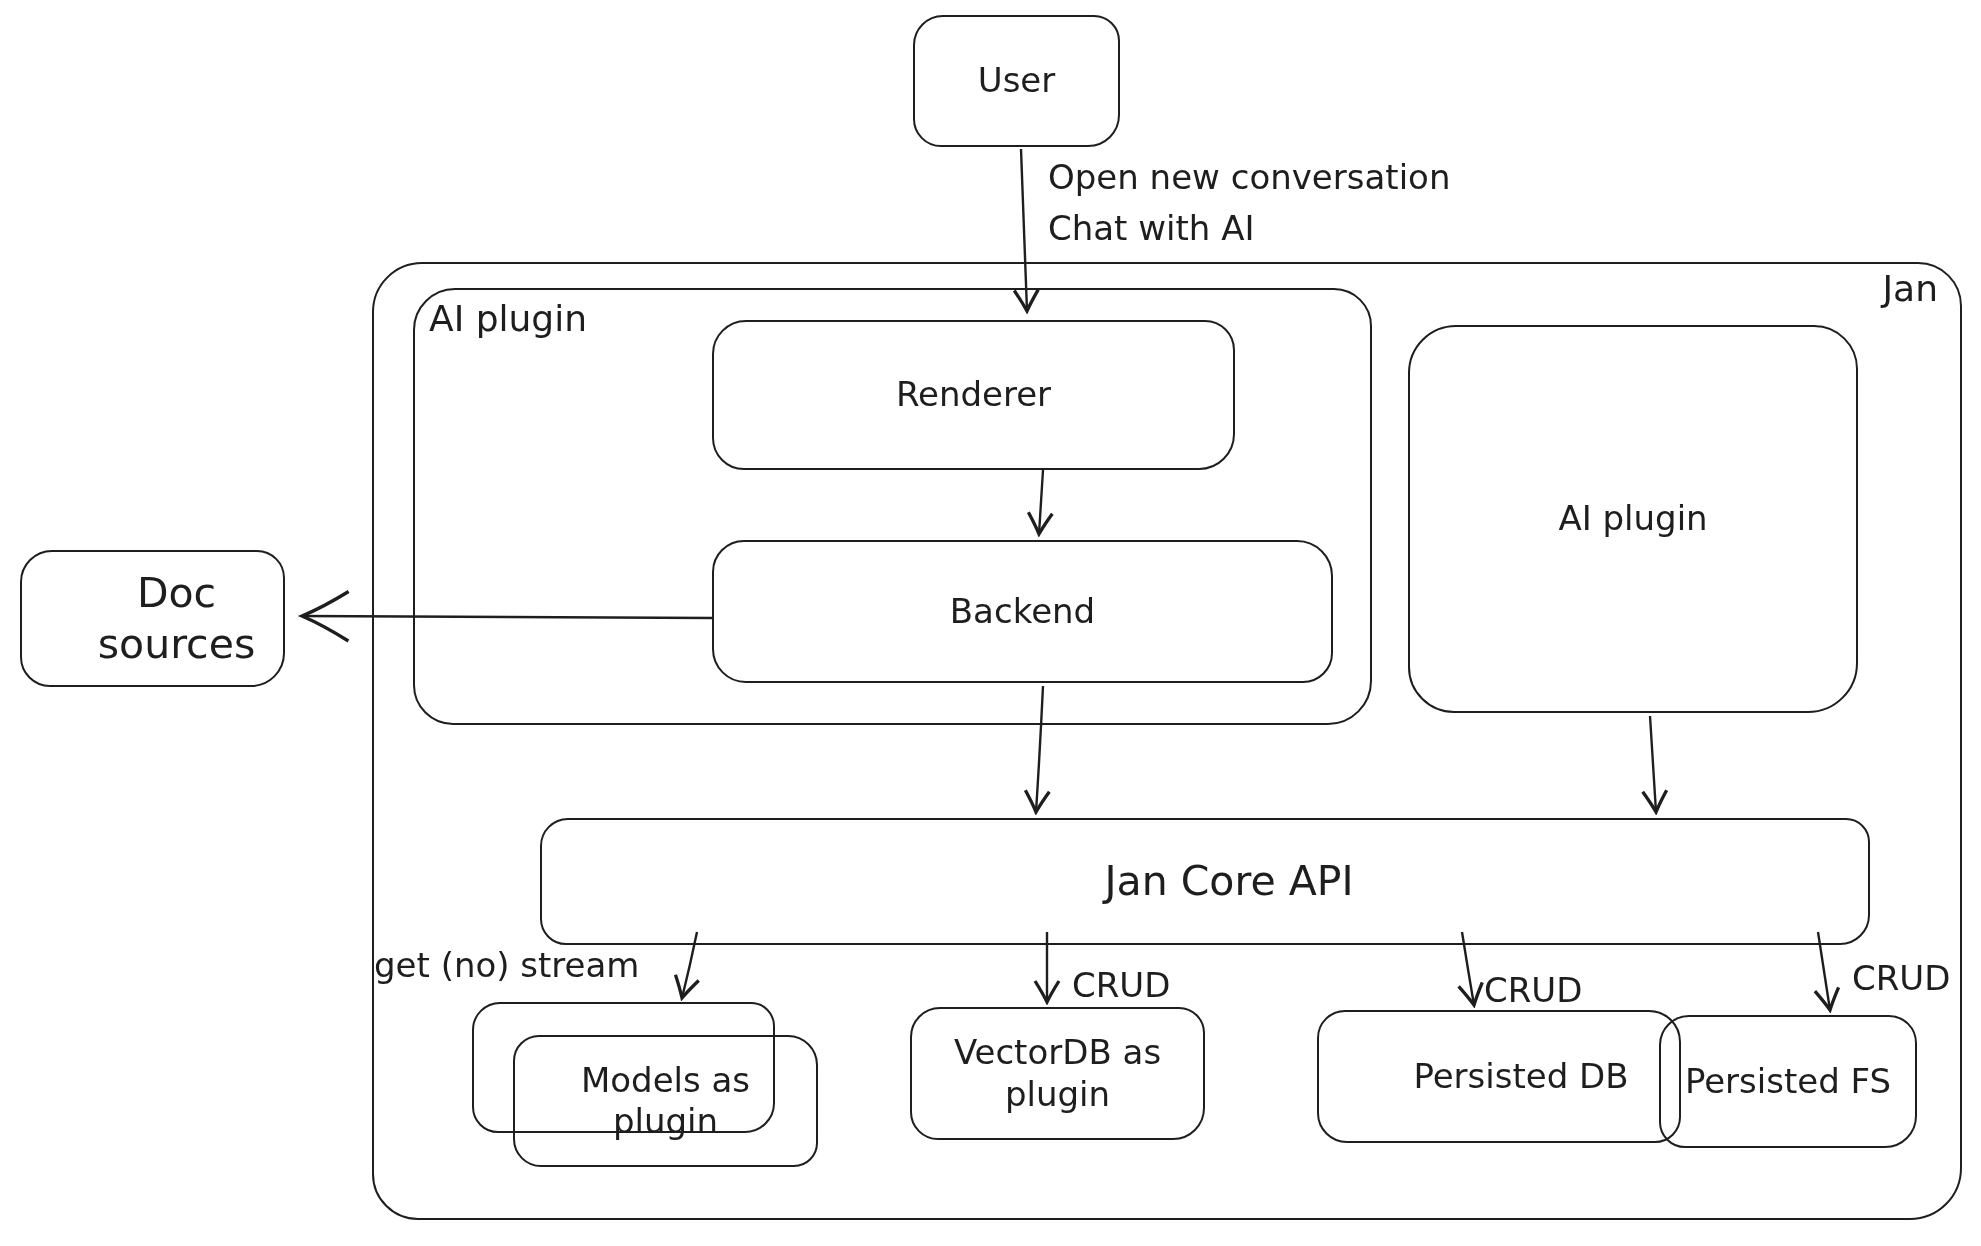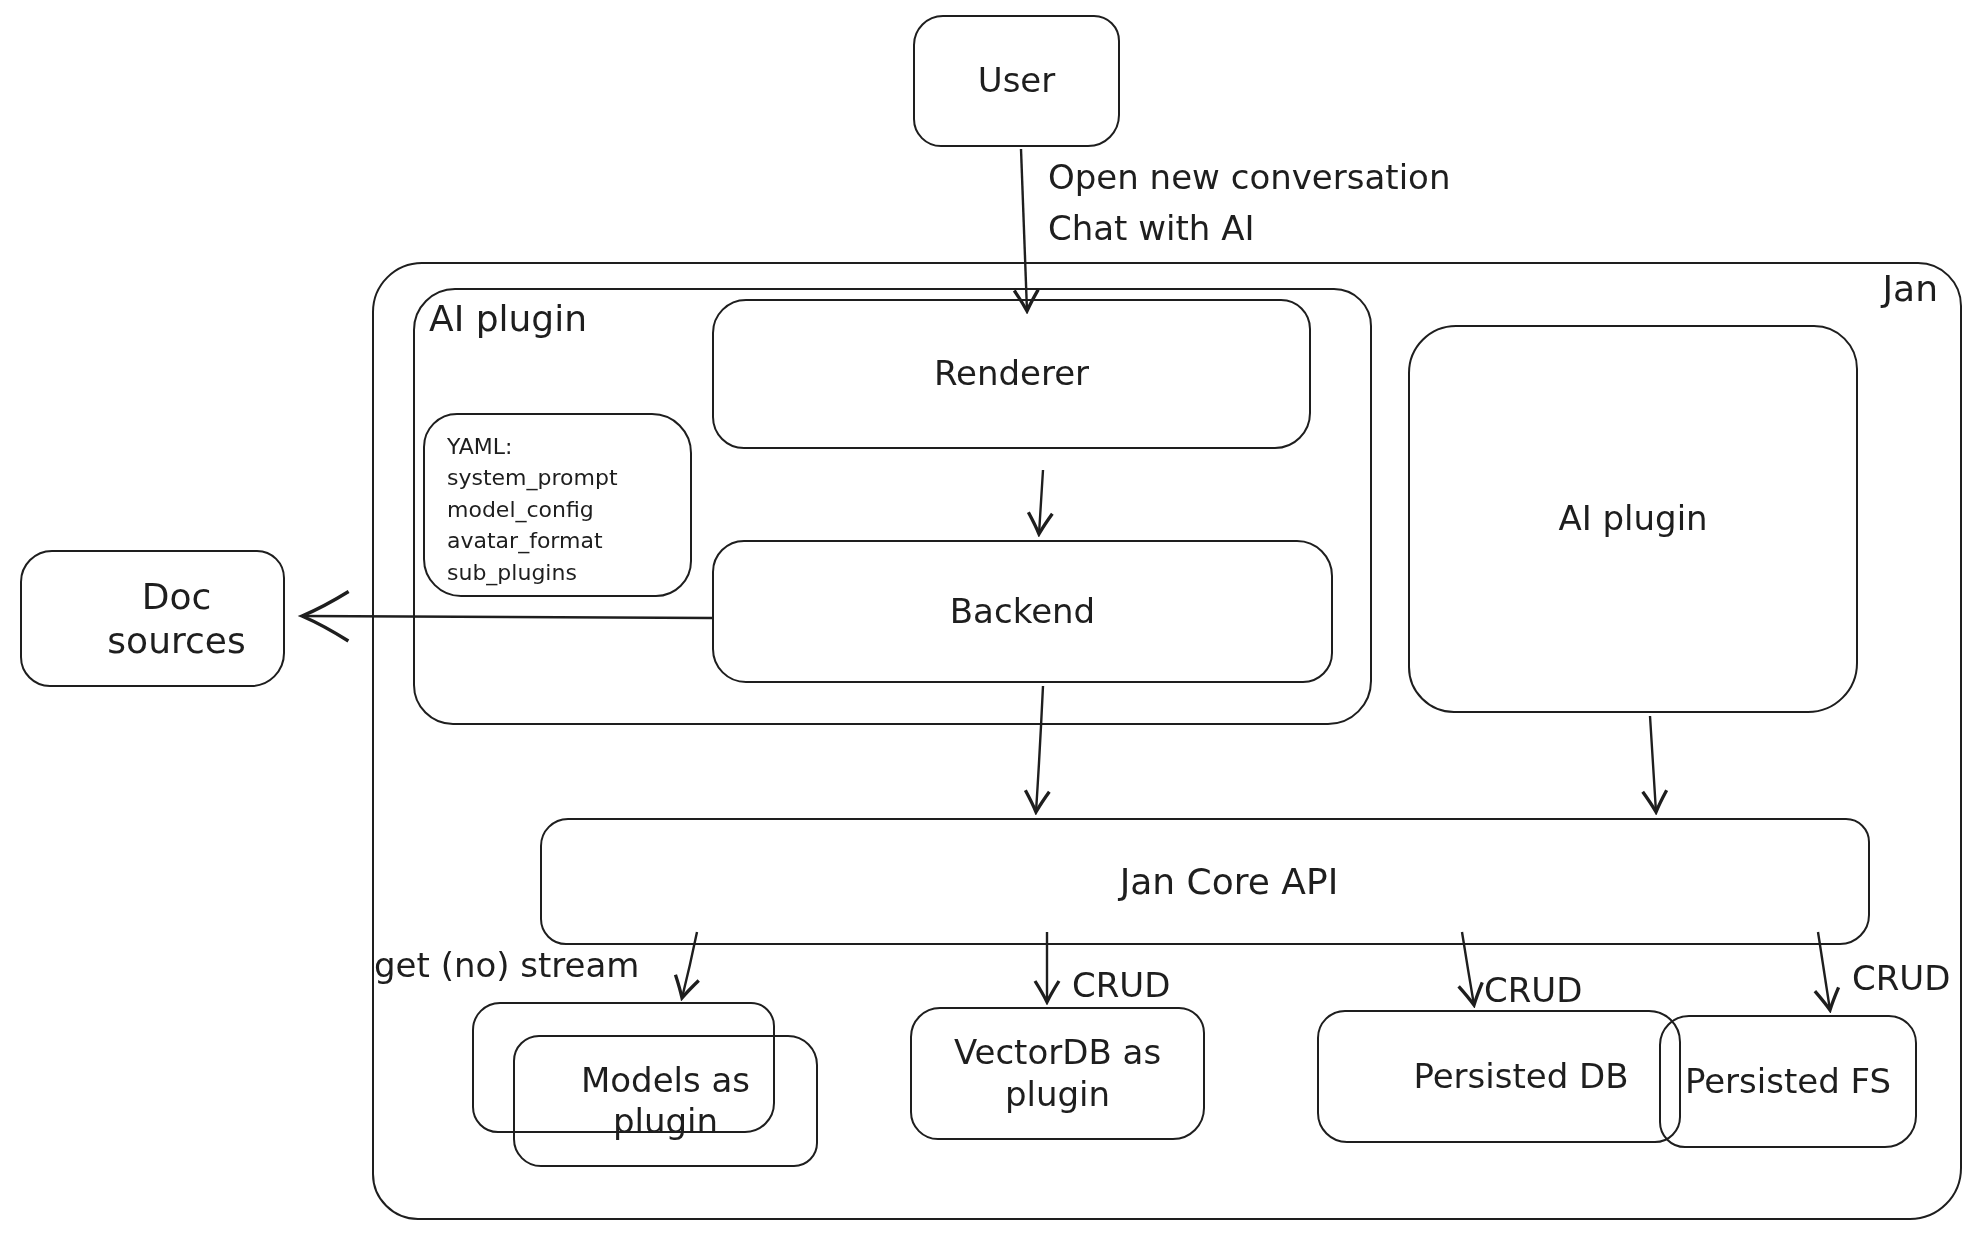--- a/index.html
+++ b/index.html
@@ -53,47 +53,40 @@
     line-height:1.43;
     border-radius:34px 40px 36px 38px;
   }
   svg.edges{
     position:absolute;
     left:0;top:0;
     z-index:5;
     pointer-events:none;
   }
   .f38{font-size:34px;}
-  .f36{font-size:36px;padding-left:48px;}
+  .f36{font-size:41px;padding-left:48px;}
   .f34{font-size:34px;}
 </style>
 </head>
 <body>
 
 <div class="canvas">
 
   <div class="container-box" style="left:372px;top:262px;width:1590px;height:958px;border-radius:50px 44px 52px 46px;">
     <div class="corner-label" style="right:22px;top:4px;">Jan</div>
   </div>
 
   <div class="container-box" style="left:413px;top:288px;width:959px;height:437px;border-radius:42px 38px 44px 40px;">
     <div class="corner-label" style="left:14px;top:8px;">AI plugin</div>
   </div>
 
   <div class="node f38" style="left:913px;top:15px;width:207px;height:132px;border-radius:30px 26px 32px 28px;">User</div>
 
-  <div class="node f38" style="left:712px;top:299px;width:599px;height:150px;border-radius:34px 30px 36px 32px;">Renderer</div>
+  <div class="node f38" style="left:712px;top:320px;width:523px;height:150px;border-radius:34px 30px 36px 32px;">Renderer</div>
 
-  <div class="yaml-note" style="left:423px;top:413px;width:269px;height:184px;">
-    <div>YAML:</div>
-    <div>system_prompt</div>
-    <div>model_config</div>
-    <div>avatar_format</div>
-    <div>sub_plugins</div>
-  </div>
 
   <div class="node f38" style="left:712px;top:540px;width:621px;height:143px;border-radius:32px 36px 30px 34px;">Backend</div>
 
   <div class="node f38" style="left:1408px;top:325px;width:450px;height:388px;border-radius:48px 44px 50px 46px;">AI plugin</div>
 
   <div class="node f36" style="left:20px;top:550px;width:265px;height:137px;border-radius:32px 28px 34px 30px;">Doc sources</div>
 
   <div class="node f36" style="left:540px;top:818px;width:1330px;height:127px;border-radius:28px 24px 30px 26px;">Jan Core API</div>
 
   <div class="container-box" style="left:472px;top:1002px;width:303px;height:131px;border-radius:28px 24px 30px 26px;"></div>

